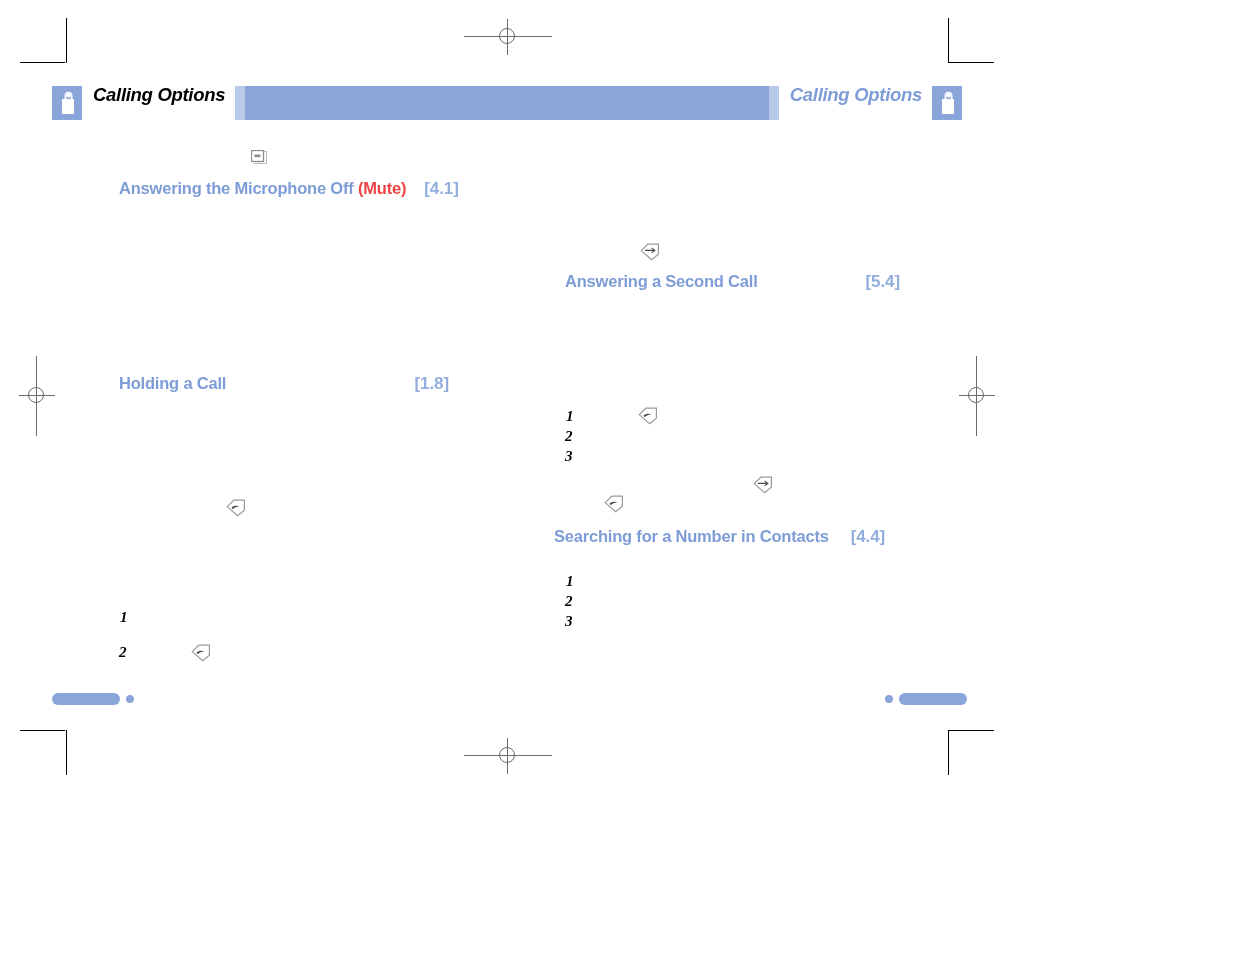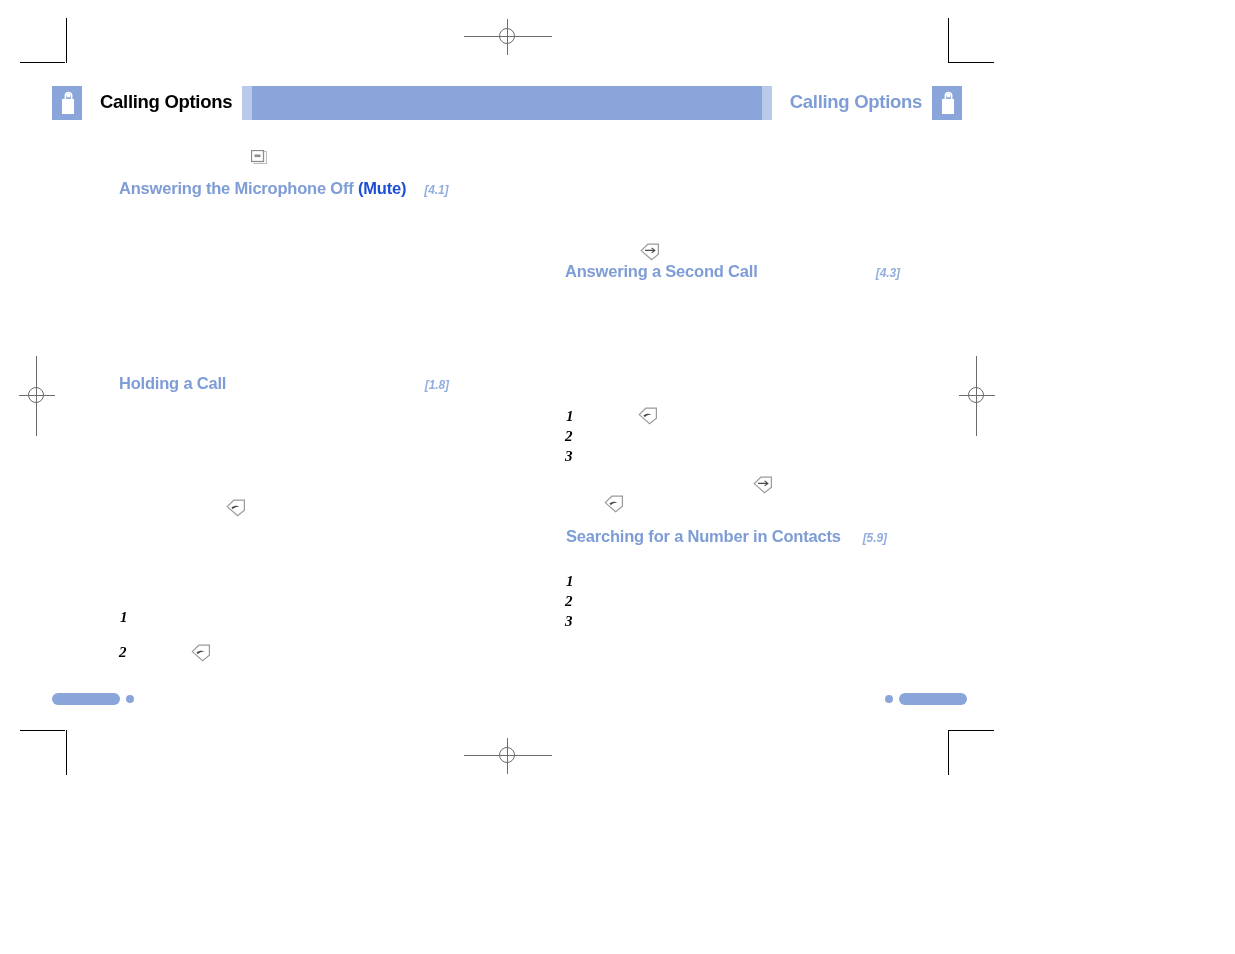--- a/index.html
+++ b/index.html
@@ -71,23 +71,24 @@
     position: relative;
     flex: 0 0 auto;
     display: flex;
     align-items: center;
     justify-content: center;
   }
   .hand-svg { display: block; }
   .hdr-titlebox {
     background: #ffffff;
     display: flex;
-    align-items: center;
-    padding: 0 10px 0 18px;
+    align-items: flex-start;
+    padding: 0 10px 0 11px;
     flex: 0 0 auto;
+    font-style: italic;
   }
   .hdr-titlebox .label {
     font-size: 18.5px;
     font-weight: bold;
     letter-spacing: -0.3px;
     white-space: nowrap;
     line-height: 1;
     padding-bottom: 2px;
   }
   .hdr-left .label { color: #000000; }
@@ -104,27 +105,26 @@
     display: flex;
     align-items: baseline;
     white-space: nowrap;
   }
   .sec-head .title {
     font-size: 16.5px;
     font-weight: bold;
     color: #7e9cd6;
     letter-spacing: -0.2px;
   }
-  .sec-head .title .lighter { color: #1d4ed8; }
+  .sec-head .title .lighter { color: #ef4444; }
   .sec-head .ref {
-    font-size: 12px;
+    font-size: 17px;
     font-weight: bold;
     color: #93aede;
     letter-spacing: -0.1px;
-    font-style: italic;
   }
 
   .step-num {
     position: absolute;
     font-family: "Liberation Serif", serif;
     font-size: 15px;
     font-weight: bold;
     font-style: italic;
     color: #000000;
     line-height: 1;
@@ -256,23 +256,23 @@
     </svg>
   </div>
 
   <div class="pict" style="left:640px; top:243px;">
     <svg width="20" height="18" viewBox="0 0 20 18" aria-hidden="true">
       <path d="M1.2 7.6 L7.8 1.2 L18.4 1.2 L18.4 11.3 L11.6 16.8 Z" fill="#ffffff" stroke="#9a9a9a" stroke-width="1.2"></path>
       <path d="M5.0 7.4 L14.6 7.4 M11.6 4.9 L14.8 7.4 L11.6 9.9" fill="none" stroke="#4a4a4a" stroke-width="1.2"></path>
     </svg>
   </div>
 
-  <div class="sec-head" style="left:565px; top:262px; width:335px;gap:43px;">
+  <div class="sec-head" style="left:565px; top:272px; width:335px;gap:43px;">
     <span class="title">Answering a Second Call</span>
-    <span class="ref" style="margin-left:auto;">[4.3]</span>
+    <span class="ref" style="margin-left:auto;">[5.4]</span>
   </div>
 
   <div class="step-num" style="left:566px; top:409px;">1</div>
   <div class="step-num" style="left:565px; top:429px;">2</div>
   <div class="step-num" style="left:565px; top:449px;">3</div>
 
   <div class="pict" style="left:638px; top:407px;">
     <svg width="20" height="18" viewBox="0 0 20 18" aria-hidden="true">
       <path d="M1.2 7.6 L7.8 1.2 L18.4 1.2 L18.4 11.3 L11.6 16.8 Z" fill="#ffffff" stroke="#9a9a9a" stroke-width="1.2"></path>
       <path d="M5.5 8.6 C7.6 6.6 11.4 6.2 13.6 7.6 C11.2 7.4 8.4 8.4 6.8 10.2 Z" fill="#4a4a4a"></path>
@@ -286,23 +286,23 @@
     </svg>
   </div>
 
   <div class="pict" style="left:604px; top:495px;">
     <svg width="20" height="18" viewBox="0 0 20 18" aria-hidden="true">
       <path d="M1.2 7.6 L7.8 1.2 L18.4 1.2 L18.4 11.3 L11.6 16.8 Z" fill="#ffffff" stroke="#9a9a9a" stroke-width="1.2"></path>
       <path d="M5.5 8.6 C7.6 6.6 11.4 6.2 13.6 7.6 C11.2 7.4 8.4 8.4 6.8 10.2 Z" fill="#4a4a4a"></path>
     </svg>
   </div>
 
-  <div class="sec-head" style="left:566px; top:527px;">
+  <div class="sec-head" style="left:554px; top:527px;">
     <span class="title">Searching for a Number in Contacts</span>
-    <span class="ref" style="margin-left:22px;">[5.9]</span>
+    <span class="ref" style="margin-left:22px;">[4.4]</span>
   </div>
 
   <div class="step-num" style="left:566px; top:574px;">1</div>
   <div class="step-num" style="left:565px; top:594px;">2</div>
   <div class="step-num" style="left:565px; top:614px;">3</div>
 
   <div class="foot left" style="left:52px; top:693px;">
     <div class="bar"></div>
     <div class="dot"></div>
   </div>

